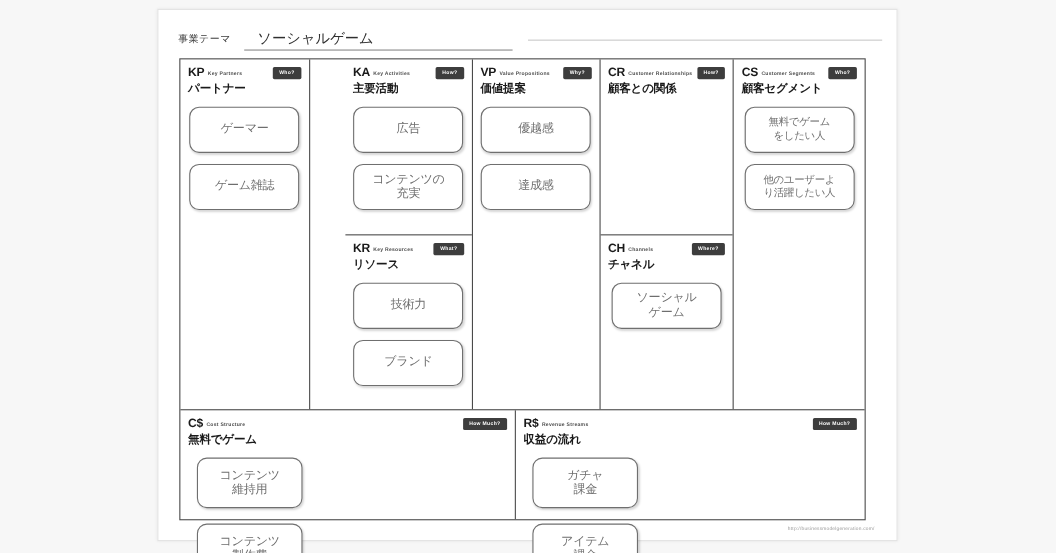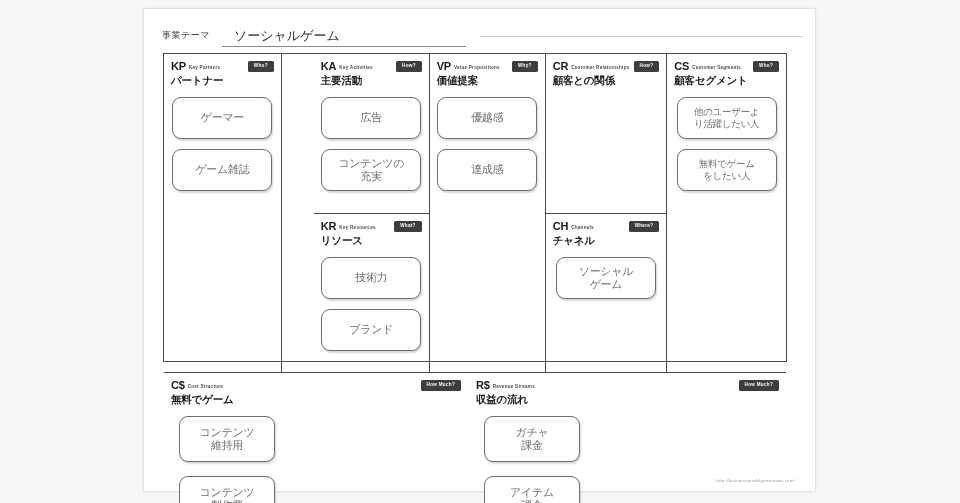--- a/index.html
+++ b/index.html
@@ -62,21 +62,21 @@
     margin-bottom: 0px;
     height: 1px;
   }
 
   
   .canvas {
     position: absolute;
     left: 19px;
     top: 44px;
     width: 624px;
-    height: 309px;
+    height: 420px;
     border: 1.5px solid #4a4a4a;
     box-sizing: border-box;
   }
   .row-top {
     position: absolute;
     left: 0; top: 0; right: 0;
     height: 318px;
     display: flex;
   }
   .row-bottom {
@@ -359,26 +359,26 @@
           <div class="blk-head">
             <div class="blk-titleline">
               <span class="blk-code">CS</span>
               <span class="blk-en">Customer Segments</span>
             </div>
             <div class="blk-jp">顧客セグメント</div>
             <div class="badge">Who?</div>
           </div>
           <div class="cards">
             <div class="card small">
+              <span class="card-text">無料でゲーム
+をしたい人</span>
+            </div>
+            <div class="card small">
               <span class="card-text">他のユーザーよ
 り活躍したい人</span>
-            </div>
-            <div class="card small">
-              <span class="card-text">無料でゲーム
-をしたい人</span>
             </div>
           </div>
         </div>
       </div>
 
     </div>
 
     <div class="row-bottom">
 
       <div class="col cell-cost">

